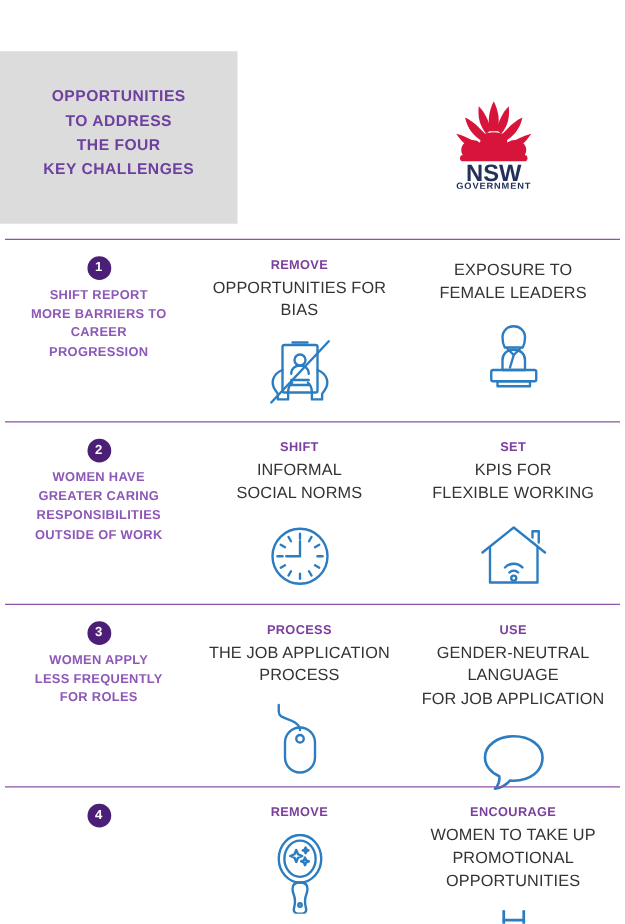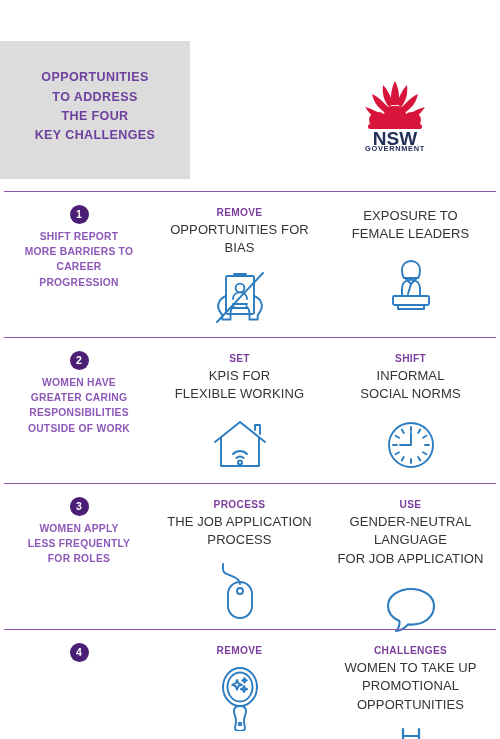--- a/index.html
+++ b/index.html
@@ -210,36 +210,20 @@
     </div>
   </div>
 
   <div class="row">
     <div class="col col-challenge">
       <div class="badge">2</div>
       <div class="challenge-text">WOMEN HAVE
 GREATER CARING
 RESPONSIBILITIES
 OUTSIDE OF WORK</div>
-    </div>
-
-    <div class="col col-action">
-      <div class="action-title">SET</div>
-      <div class="action-desc">KPIS FOR
-FLEXIBLE WORKING</div>
-      <div class="icon-slot">
-        <svg width="58" height="54" viewBox="0 0 58 54" fill="none" stroke="#2b7cc0" stroke-width="1.9" stroke-linecap="round" stroke-linejoin="round">
-          <path d="M4 24 L29 4 L54 24"></path>
-          <path d="M10 20 v28 h38 v-28"></path>
-          <path d="M44 12 v-5 h5 v9"></path>
-          <path d="M22 36 c4-4 10-4 14 0"></path>
-          <path d="M25.5 40 c2-2 5-2 7 0"></path>
-          <circle cx="29" cy="44.5" r="2"></circle>
-        </svg>
-      </div>
     </div>
 
     <div class="col col-action">
       <div class="action-title">SHIFT</div>
       <div class="action-desc">INFORMAL
 SOCIAL NORMS</div>
       <div class="icon-slot">
         <svg width="56" height="56" viewBox="0 0 56 56" fill="none" stroke="#2b7cc0" stroke-width="1.9" stroke-linecap="round" stroke-linejoin="round">
           <circle cx="28" cy="28" r="22"></circle>
           <line x1="28" y1="10" x2="28" y2="14"></line>
@@ -251,20 +235,36 @@
           <line x1="43.4" y1="18.8" x2="40" y2="20.8"></line>
           <line x1="16" y1="35.2" x2="12.6" y2="37.2"></line>
           <line x1="43.4" y1="37.2" x2="40" y2="35.2"></line>
           <line x1="16" y1="20.8" x2="12.6" y2="18.8"></line>
           <line x1="37.2" y1="43.4" x2="35.2" y2="40"></line>
           <line x1="20.8" y1="16" x2="18.8" y2="12.6"></line>
           <path d="M28 16 v12 h-11"></path>
         </svg>
       </div>
     </div>
+
+    <div class="col col-action">
+      <div class="action-title">SET</div>
+      <div class="action-desc">KPIS FOR
+FLEXIBLE WORKING</div>
+      <div class="icon-slot">
+        <svg width="58" height="54" viewBox="0 0 58 54" fill="none" stroke="#2b7cc0" stroke-width="1.9" stroke-linecap="round" stroke-linejoin="round">
+          <path d="M4 24 L29 4 L54 24"></path>
+          <path d="M10 20 v28 h38 v-28"></path>
+          <path d="M44 12 v-5 h5 v9"></path>
+          <path d="M22 36 c4-4 10-4 14 0"></path>
+          <path d="M25.5 40 c2-2 5-2 7 0"></path>
+          <circle cx="29" cy="44.5" r="2"></circle>
+        </svg>
+      </div>
+    </div>
   </div>
 
   <div class="row">
     <div class="col col-challenge">
       <div class="badge">3</div>
       <div class="challenge-text">WOMEN APPLY
 LESS FREQUENTLY
 FOR ROLES</div>
     </div>
 
@@ -308,21 +308,21 @@
           <path d="M23 39 c-4 0-6 2-6 5 c0 4 2 5 2 10 c0 4-1 5-1 7 c0 2 2 3 5 3 s5-1 5-3 c0-2-1-3-1-7 c0-5 2-6 2-10 c0-3-2-5-6-5 Z"></path>
           <circle cx="23" cy="57" r="1.4"></circle>
           <path d="M20 13 l1.4 3.4 l3.4 1.4 l-3.4 1.4 l-1.4 3.4 l-1.4-3.4 l-3.4-1.4 l3.4-1.4 Z"></path>
           <path d="M27 19 l0.9 2.2 l2.2 0.9 l-2.2 0.9 l-0.9 2.2 l-0.9-2.2 l-2.2-0.9 l2.2-0.9 Z"></path>
           <path d="M27.5 11 l0.7 1.6 l1.6 0.7 l-1.6 0.7 l-0.7 1.6 l-0.7-1.6 l-1.6-0.7 l1.6-0.7 Z"></path>
         </svg>
       </div>
     </div>
 
     <div class="col col-action">
-      <div class="action-title">CHALLENGES</div>
+      <div class="action-title">ENCOURAGE</div>
       <div class="action-desc">WOMEN TO TAKE UP
 PROMOTIONAL
 OPPORTUNITIES</div>
       <div class="icon-slot">
         <svg width="34" height="58" viewBox="0 0 34 58" fill="none" stroke="#2b7cc0" stroke-width="2.2" stroke-linecap="round" stroke-linejoin="round">
           <line x1="9" y1="3" x2="9" y2="55"></line>
           <line x1="25" y1="3" x2="25" y2="55"></line>
           <line x1="9" y1="10" x2="25" y2="10"></line>
           <line x1="9" y1="21" x2="25" y2="21"></line>
           <line x1="9" y1="32" x2="25" y2="32"></line>

